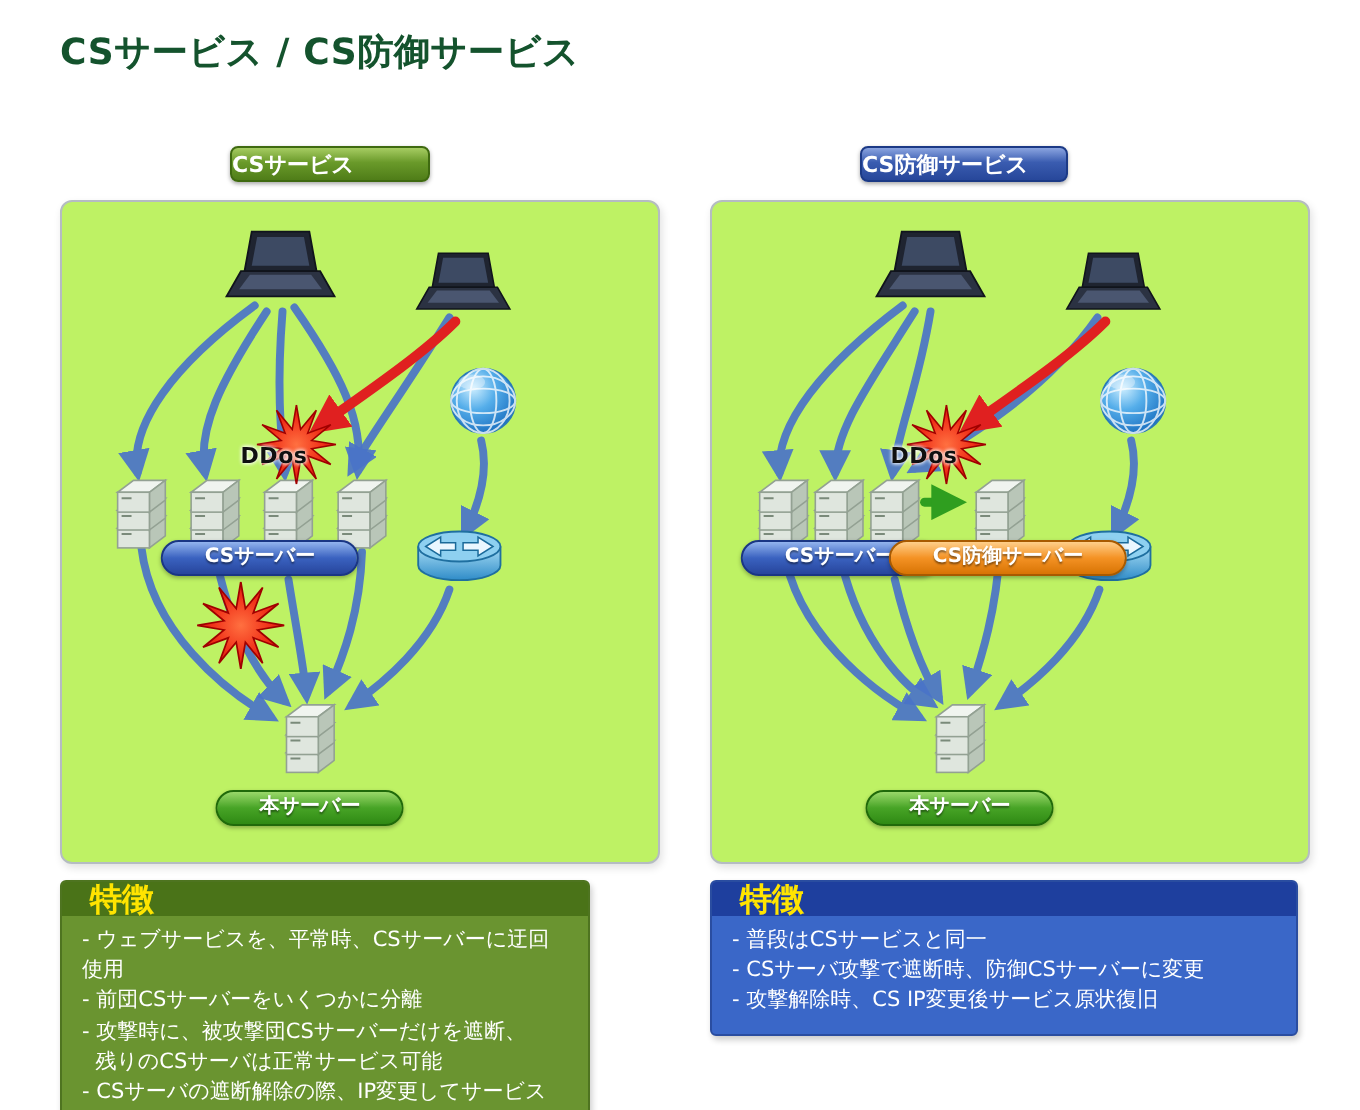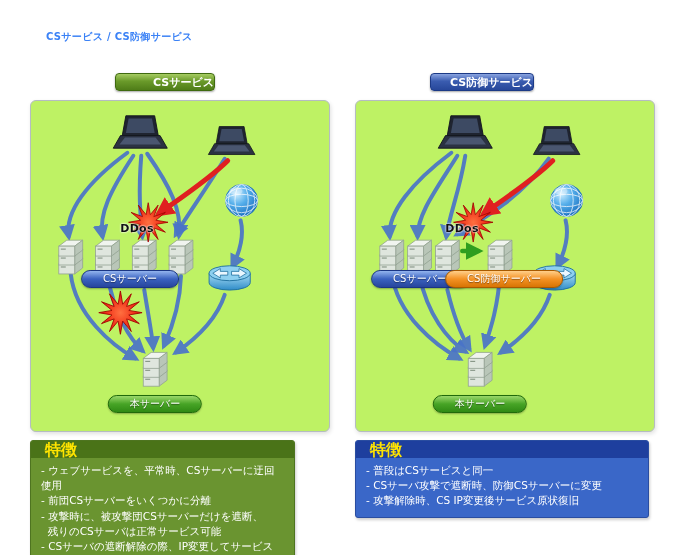--- a/index.html
+++ b/index.html
@@ -1,38 +1,38 @@
 <!DOCTYPE html>
 <html><head>
 <meta charset="utf-8">
 <style>
   *{box-sizing:border-box}
   html,body{margin:0;padding:0}
   body{font-family:"DejaVu Sans","Liberation Sans",sans-serif;background:#ffffff}
   .page{position:relative;width:680px;height:555px;background:#fff;overflow:hidden}
 
-  .title{position:absolute;left:30px;top:14px;margin:16px;font-size:10px;font-weight:bold;color:#3b82f6;letter-spacing:.3px}
-
-  .badge{position:absolute;top:73px;height:18px;line-height:17px;text-align:right;color:#fff;
+  .title{position:absolute;left:30px;top:14px;margin:0;font-size:18px;font-weight:bold;color:#14532d;letter-spacing:.3px}
+
+  .badge{position:absolute;top:73px;height:18px;line-height:17px;text-align:left;color:#fff;
          font-size:11px;font-weight:bold;border-radius:4px;box-shadow:0 1px 2px rgba(0,0,0,.35)}
   .badge-green{left:115px;width:100px;background:linear-gradient(#a6cc62,#6a9a2a 45%,#4f7d18);border:1px solid #3f6a10}
   .badge-blue{left:430px;width:104px;background:linear-gradient(#8aa4e0,#3a5cb0 45%,#27479a);border:1px solid #1c3a86}
 
   .panel{position:absolute;top:100px;width:300px;height:332px;background:#bef264;
          border:1px solid #b5bcc2;border-radius:6px;box-shadow:1px 2px 4px rgba(0,0,0,.12)}
   .panel-left{left:30px}
   .panel-right{left:355px}
   .panel svg.diagram{position:absolute;left:0;top:0;width:100%;height:100%}
 
   .ab{fill:none;stroke:#4a74c8;stroke-width:4;stroke-linecap:round;opacity:.92}
   .ar{fill:none;stroke:#e02020;stroke-width:5;stroke-linecap:round}
   .ag{fill:none;stroke:#2f9e1f;stroke-width:4.5;stroke-linecap:round}
 
   .pill{position:absolute;transform:translate(-50%,-50%);white-space:nowrap;color:#fff;
-        font-size:10px;font-weight:normal;line-height:1;padding:3px 21px;border-radius:9px;
+        font-size:10px;font-weight:bold;line-height:1;padding:3px 21px;border-radius:9px;
         text-shadow:0 1px 1px rgba(0,0,0,.45);box-shadow:0 1px 2px rgba(0,0,0,.3)}
   .pill-blue{background:linear-gradient(#93b4ee,#3a62c0 50%,#27459c);border:1px solid #1a3684}
   .pill-orange{background:linear-gradient(#ffcf8a,#f49224 50%,#d87404);border:1px solid #a85a00}
   .pill-green{background:linear-gradient(#9ad86a,#47a426 50%,#2f8a14);border:1px solid #206a0a}
 
   .ddos-label{position:absolute;transform:translate(-50%,-50%);font-size:11px;font-weight:bold;color:#101010;
               text-shadow:0 0 2px #fff,0 0 2px #fff;letter-spacing:.3px}
 
   .features{position:absolute;border-radius:3px;overflow:hidden;color:#fff;box-shadow:1px 2px 3px rgba(0,0,0,.2)}
   .features-green{left:30px;top:440px;width:265px;background:#6a9430;border:1px solid #4e7420}

